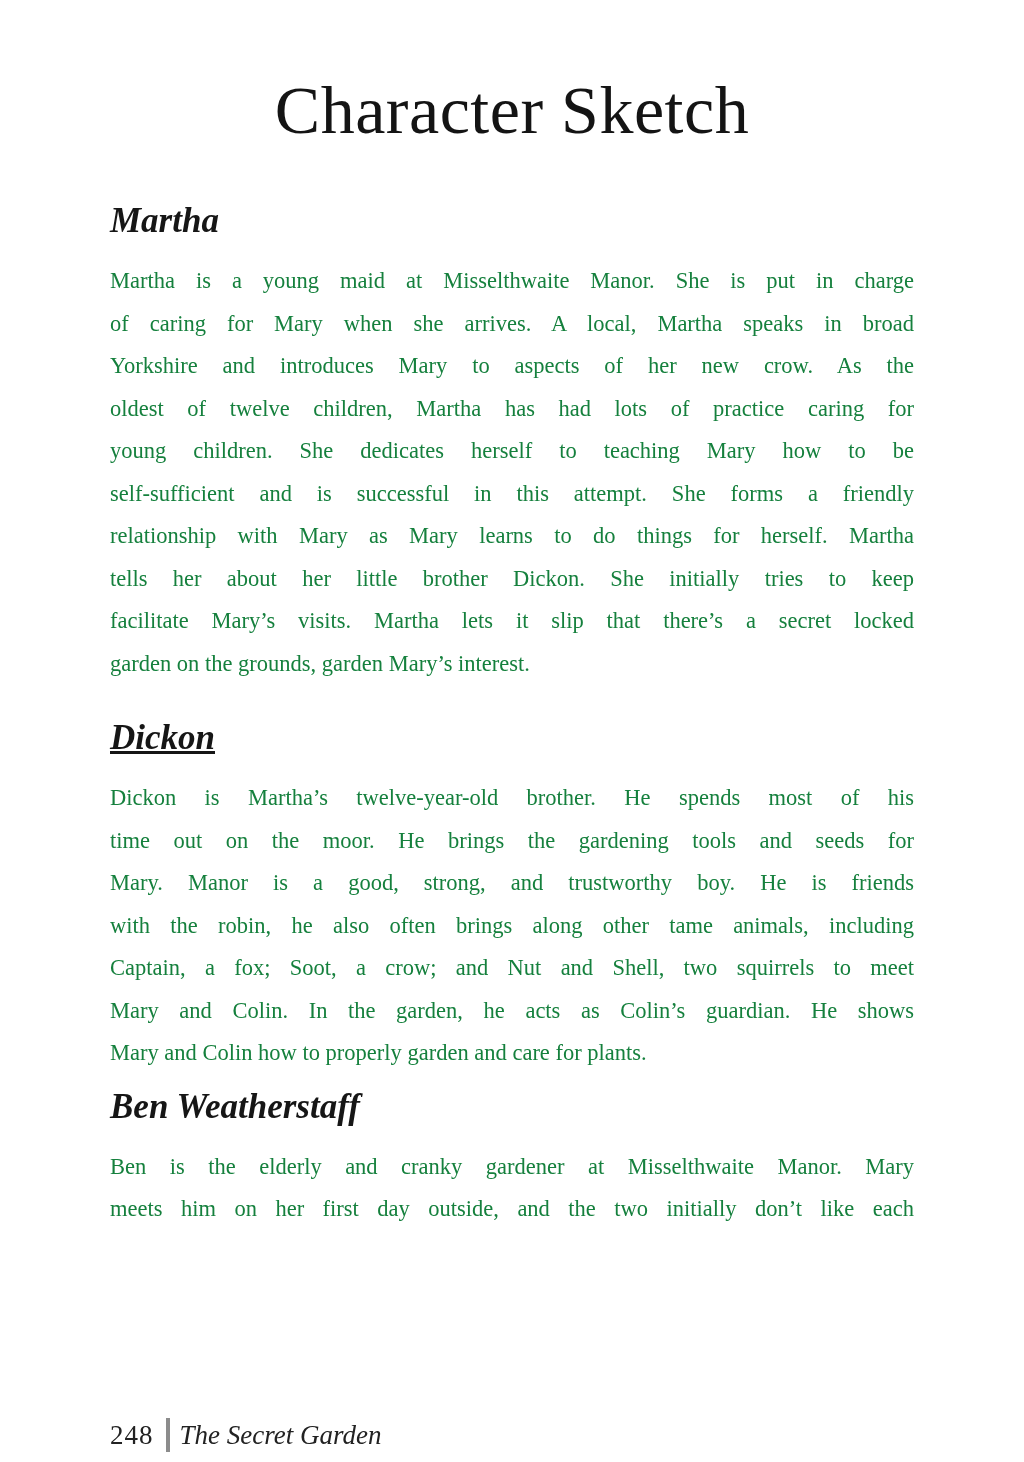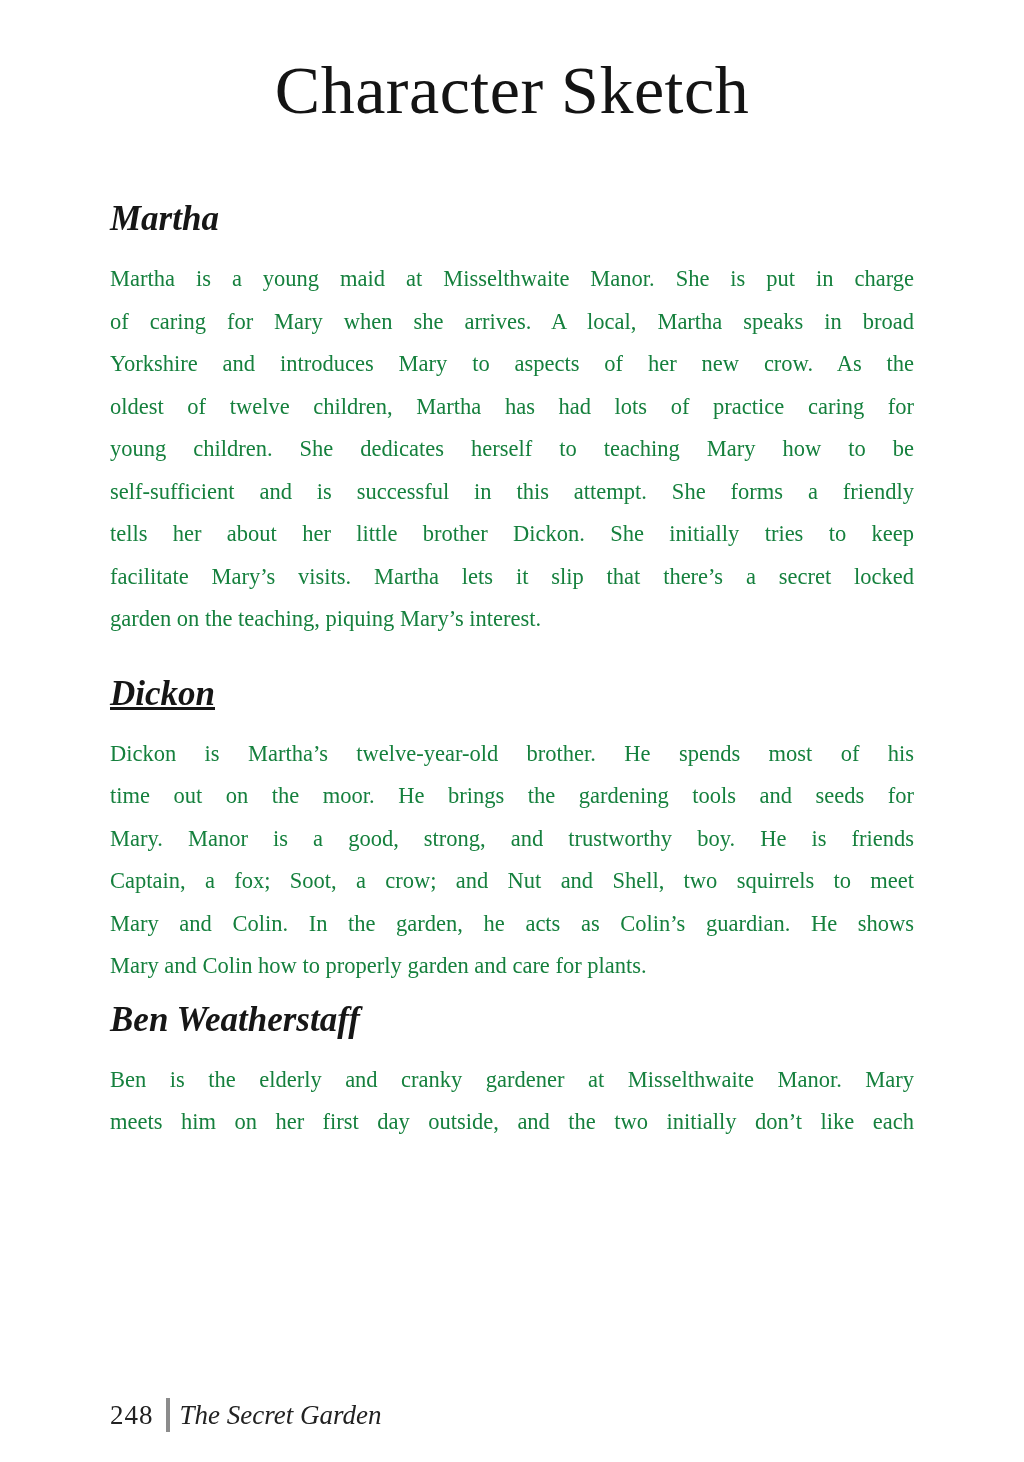--- a/index.html
+++ b/index.html
@@ -10,37 +10,37 @@
     color: #1e1e1e;
     position: relative;
     overflow: hidden;
   }
   .page {
     width: 1024px; height: 1462px;
     padding: 0 110px;
     position: relative;
   }
   .title {
-    margin-top: 52px;
+    margin-top: 72px;
     font-size: 68px;
     line-height: 76px;
     font-weight: 400;
     text-align: center;
     letter-spacing: 0.5px;
     color: #141414;
   }
   h2.section-heading {
     font-size: 35px;
     line-height: 46px;
     font-style: italic;
     font-weight: 700;
     color: #161616;
     margin: 30px 0 16px 0;
   }
-  .sec-martha h2.section-heading { margin-top: 68px; }
+  .sec-martha h2.section-heading { margin-top: 50px; }
   .sec-dickon h2.section-heading { margin-top: 30px; text-decoration: underline; }
   .sec-ben    h2.section-heading { margin-top: 9px; }
   .para { width: 804px; }
   .pline {
     font-size: 22.5px;
     line-height: 42.5px;
     text-align: justify;
     text-align-last: justify;
     white-space: normal;
     color: #15803d;
@@ -80,32 +80,34 @@
 
   <section class="sec-martha">
     <h2 class="section-heading">Martha</h2>
     <div class="para">
       <div class="pline">Martha is a young maid at Misselthwaite Manor. She is put in charge</div>
       <div class="pline">of caring for Mary when she arrives. A local, Martha speaks in broad</div>
       <div class="pline">Yorkshire and introduces Mary to aspects of her new crow. As the</div>
       <div class="pline">oldest of twelve children, Martha has had lots of practice caring for</div>
       <div class="pline">young children. She dedicates herself to teaching Mary how to be</div>
       <div class="pline">self-sufficient and is successful in this attempt. She forms a friendly</div>
+      <div class="pline">relationship with Mary as Mary learns to do things for herself. Martha</div>
       <div class="pline">tells her about her little brother Dickon. She initially tries to keep</div>
       <div class="pline">facilitate Mary’s visits. Martha lets it slip that there’s a secret locked</div>
-      <div class="pline end">garden on the teaching, piquing Mary’s interest.</div>
+      <div class="pline end">garden on the grounds, garden Mary’s interest.</div>
     </div>
   </section>
 
   <section class="sec-dickon">
     <h2 class="section-heading">Dickon</h2>
     <div class="para">
       <div class="pline">Dickon is Martha’s twelve-year-old brother. He spends most of his</div>
       <div class="pline">time out on the moor. He brings the gardening tools and seeds for</div>
       <div class="pline">Mary. Manor is a good, strong, and trustworthy boy. He is friends</div>
+      <div class="pline">with the robin, he also often brings along other tame animals, including</div>
       <div class="pline">Captain, a fox; Soot, a crow; and Nut and Shell, two squirrels to meet</div>
       <div class="pline">Mary and Colin. In the garden, he acts as Colin’s guardian. He shows</div>
       <div class="pline end">Mary and Colin how to properly garden and care for plants.</div>
     </div>
   </section>
 
   <section class="sec-ben">
     <h2 class="section-heading">Ben Weatherstaff</h2>
     <div class="para">
       <div class="pline">Ben is the elderly and cranky gardener at Misselthwaite Manor. Mary</div>

